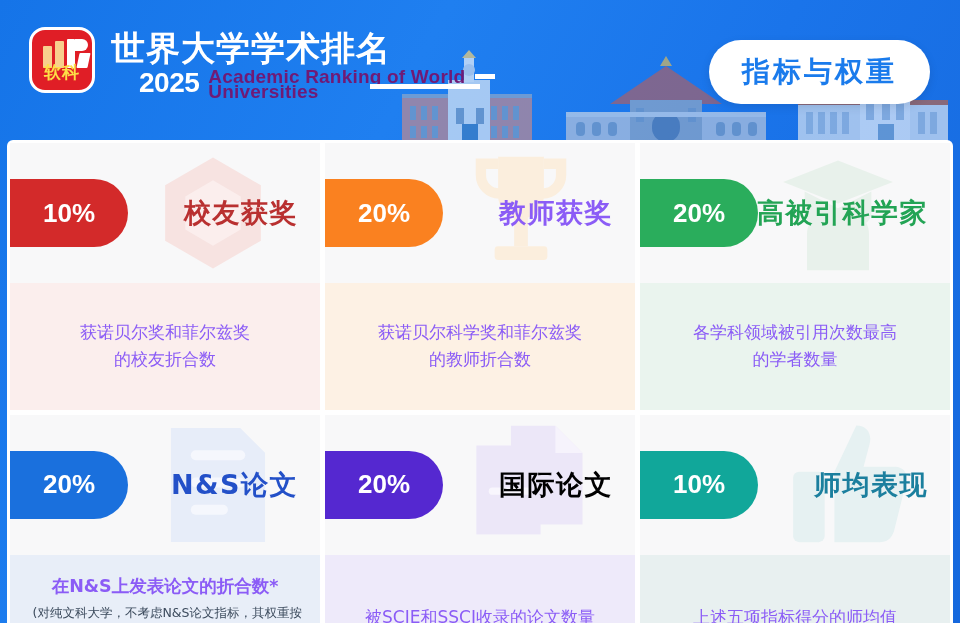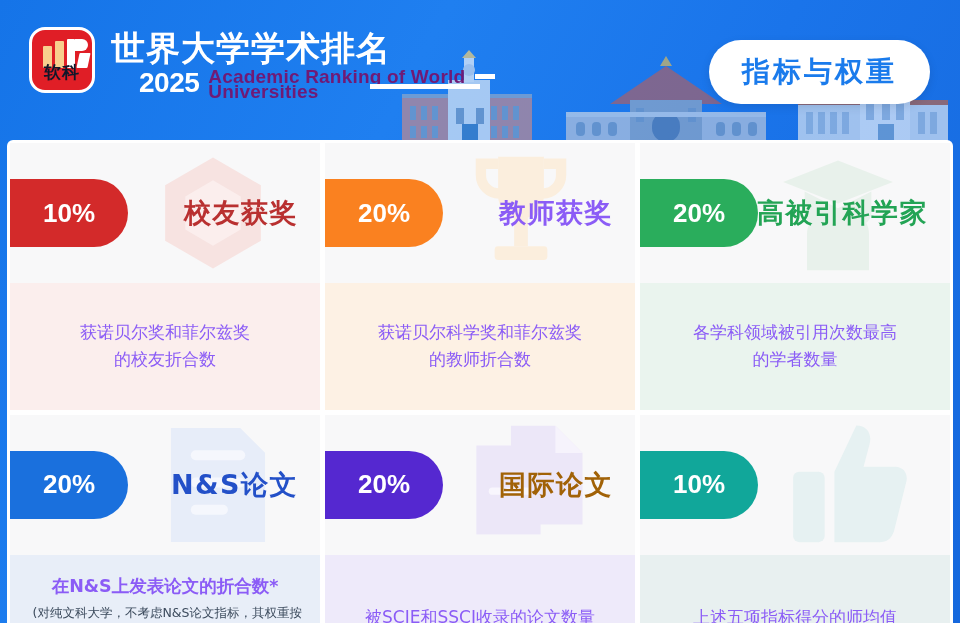--- a/index.html
+++ b/index.html
@@ -24,21 +24,21 @@
   }
   .brand { position: absolute; left: 29px; top: 27px; display: flex; align-items: flex-start; }
   .logo-box {
     width: 66px; height: 66px; border-radius: 16px;
     background: #e01e26; border: 3px solid #fff;
     position: relative; flex: none;
   }
   .bar { position: absolute; border-radius: 1px; }
   .logo-cn {
     position: absolute; left: 0; right: 0; bottom: 6px;
-    text-align: center; color: #0f172a;
+    text-align: center; color: #fde047;
     font-size: 17px; font-weight: 700; letter-spacing: 1px;
     font-family: "DejaVu Sans", sans-serif;
   }
   .title-block { margin-left: 16px; padding-top: 2px; }
   .title-cn {
     color: #fff; font-size: 34px; font-weight: 700;
     letter-spacing: 1px; line-height: 38px;
     font-family: "DejaVu Sans", sans-serif;
     white-space: nowrap;
   }
@@ -298,35 +298,36 @@
     <div class="card-top">
       <svg class="watermark" width="116" height="124" viewBox="0 0 94 100" style="right:50px">
         <path d="M34 2h36l22 22v58H34z" fill="#ece7f8"></path>
         <path d="M70 2l22 22H70z" fill="#f6f3fc"></path>
         <rect x="6" y="18" width="52" height="72" fill="#ece7f8"></rect>
         <rect x="16" y="52" width="34" height="6" rx="3" fill="#f8f6fd"></rect>
       </svg>
       <div class="pct" style="background:#5528d0">
         <span>20%</span>
       </div>
-      <div class="card-title" style="color:#a16207">国际论文</div>
+      <div class="card-title" style="color:#000000">国际论文</div>
     </div>
     <div class="card-desc" style="background:#eeeafa">
       <div class="desc-main">被SCIE和SSCI收录的论文数量</div>
     </div>
   </div>
 
   <div class="card">
     <div class="card-top">
       <svg class="watermark" width="122" height="124" viewBox="0 0 100 102" style="right:40px">
         <rect x="4" y="40" width="26" height="58" rx="5" fill="#e6f1f2"></rect>
         <path d="M38 98V40l18-38c9 0 13 7 11 15l-5 19h26c7 0 11 6 9 13l-10 40c-2 6-6 9-12 9z" fill="#e6f1f2"></path>
       </svg>
       <div class="pct" style="background:#11a79a">
         <span>10%</span>
       </div>
+      <div class="card-title" style="color:#1b7f9e">师均表现</div>
     </div>
     <div class="card-desc" style="background:#e8f0f0">
       <div class="desc-main">上述五项指标得分的师均值</div>
     </div>
   </div>
 
 </div>
 
 </body></html>

